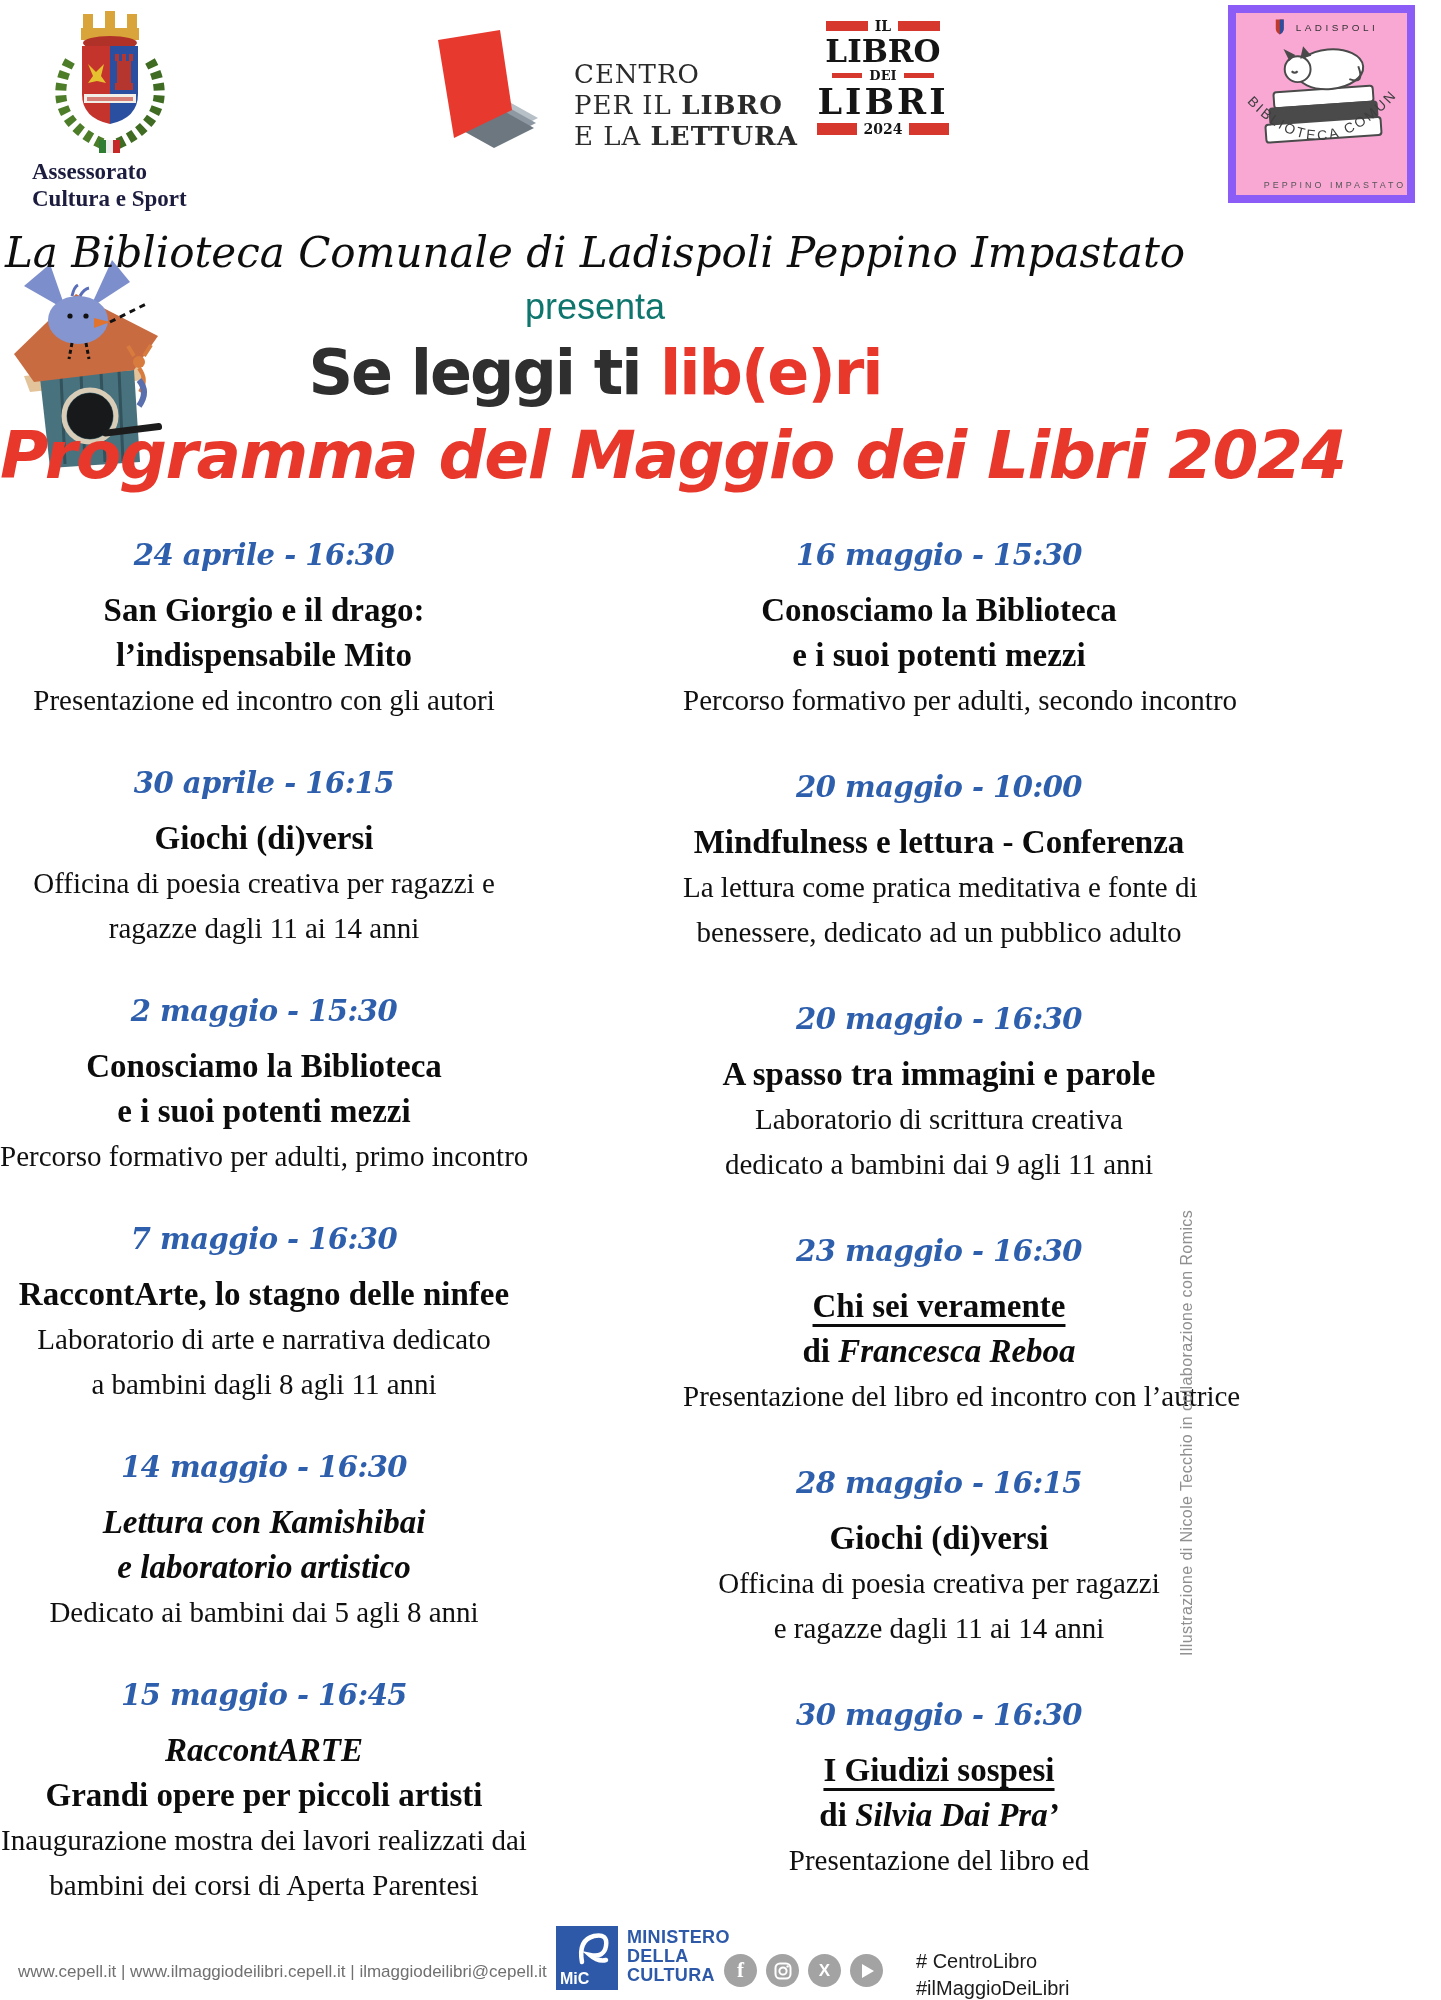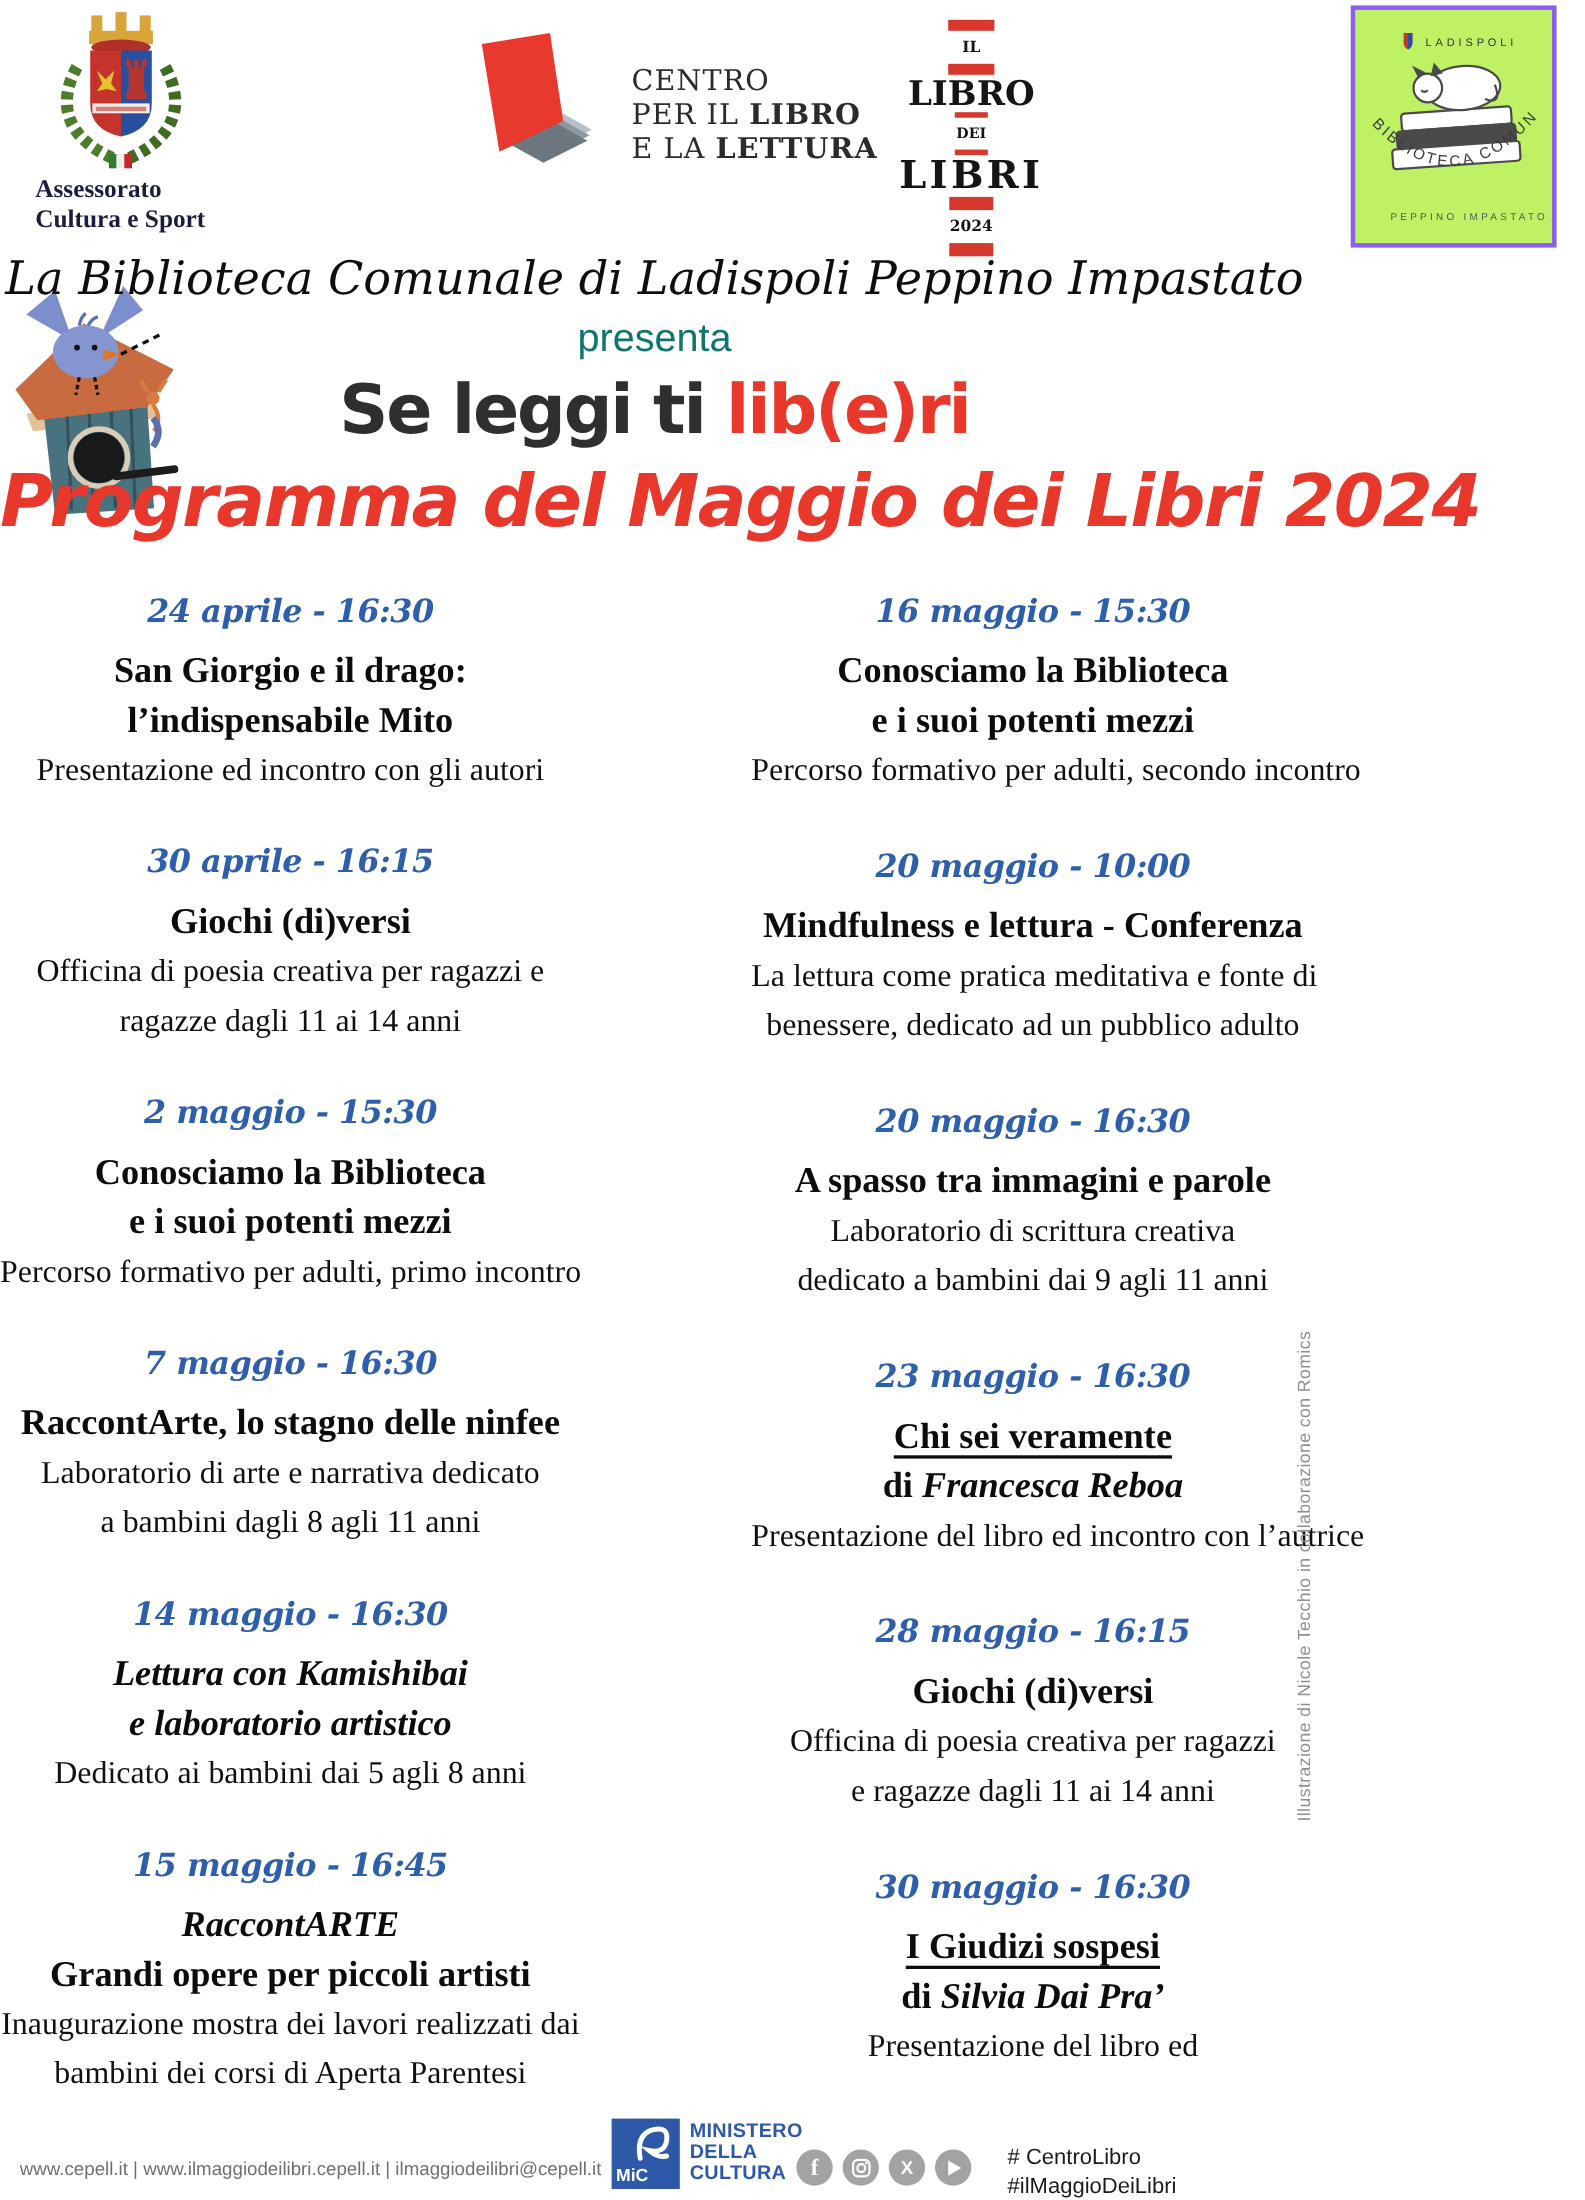--- a/index.html
+++ b/index.html
@@ -11,33 +11,33 @@
   .crest svg{display:block;margin:0 auto;}
   .crest-caption{font-family:"Liberation Serif",serif;font-weight:bold;font-size:23px;
                  line-height:27px;color:var(--navy,#1c1c3f);}
 
   .cepell{position:absolute;left:436px;top:26px;display:flex;align-items:flex-end;gap:34px;}
   .cepell-text{font-family:"DejaVu Serif",serif;font-size:26px;line-height:31px;color:#2b2b2b;letter-spacing:1px;}
   .cepell-text .b{font-weight:bold;}
 
   .maggio{position:absolute;left:808px;top:18px;width:150px;text-align:center;
           font-family:"DejaVu Serif",serif;color:#151515;}
-  .maggio-row{display:flex;align-items:center;justify-content:center;gap:7px;flex-direction:column;}
+  .maggio-row{display:flex;align-items:center;justify-content:center;gap:7px;}
   .bar{background:var(--logored,#d6382e);}
   .bar.b1{width:42px;height:10px;}
   .bar.b2{width:30px;height:5px;}
   .bar.b3{width:40px;height:12px;}
   .m-il{font-size:14px;font-weight:bold;}
   .m-word{font-size:31px;font-weight:bold;line-height:34px;}
   .m-dei{font-size:13px;font-weight:bold;}
   .m-libri{font-size:35px;font-weight:bold;letter-spacing:3px;line-height:38px;}
   .m-year{font-size:14px;font-weight:bold;}
 
-  .biblio{position:absolute;left:1228px;top:5px;width:187px;height:220px;border:4px solid #8b5cf6;
-          box-sizing:border-box;background:#bef264;display:flex;align-items:center;justify-content:center;}
+  .biblio{position:absolute;left:1228px;top:5px;width:187px;height:198px;border:8px solid #8b5cf6;
+          box-sizing:border-box;background:#f9a8d4;display:flex;align-items:center;justify-content:center;}
 
   .illustration{position:absolute;left:6px;top:258px;pointer-events:none;}
 
   
   .titleblock{position:absolute;left:0;top:226px;width:1190px;text-align:center;}
   .t-presenter{font-family:"DejaVu Serif",serif;font-style:italic;font-size:42px;line-height:54px;
                color:#0e0e0e;white-space:nowrap;}
   .t-presenta{font-family:"Liberation Sans",sans-serif;font-weight:300;font-size:36px;line-height:46px;
               color:#0f766e;margin-top:4px;}
   .t-headline{font-family:"DejaVu Sans",sans-serif;font-weight:bold;font-size:62px;line-height:86px;

